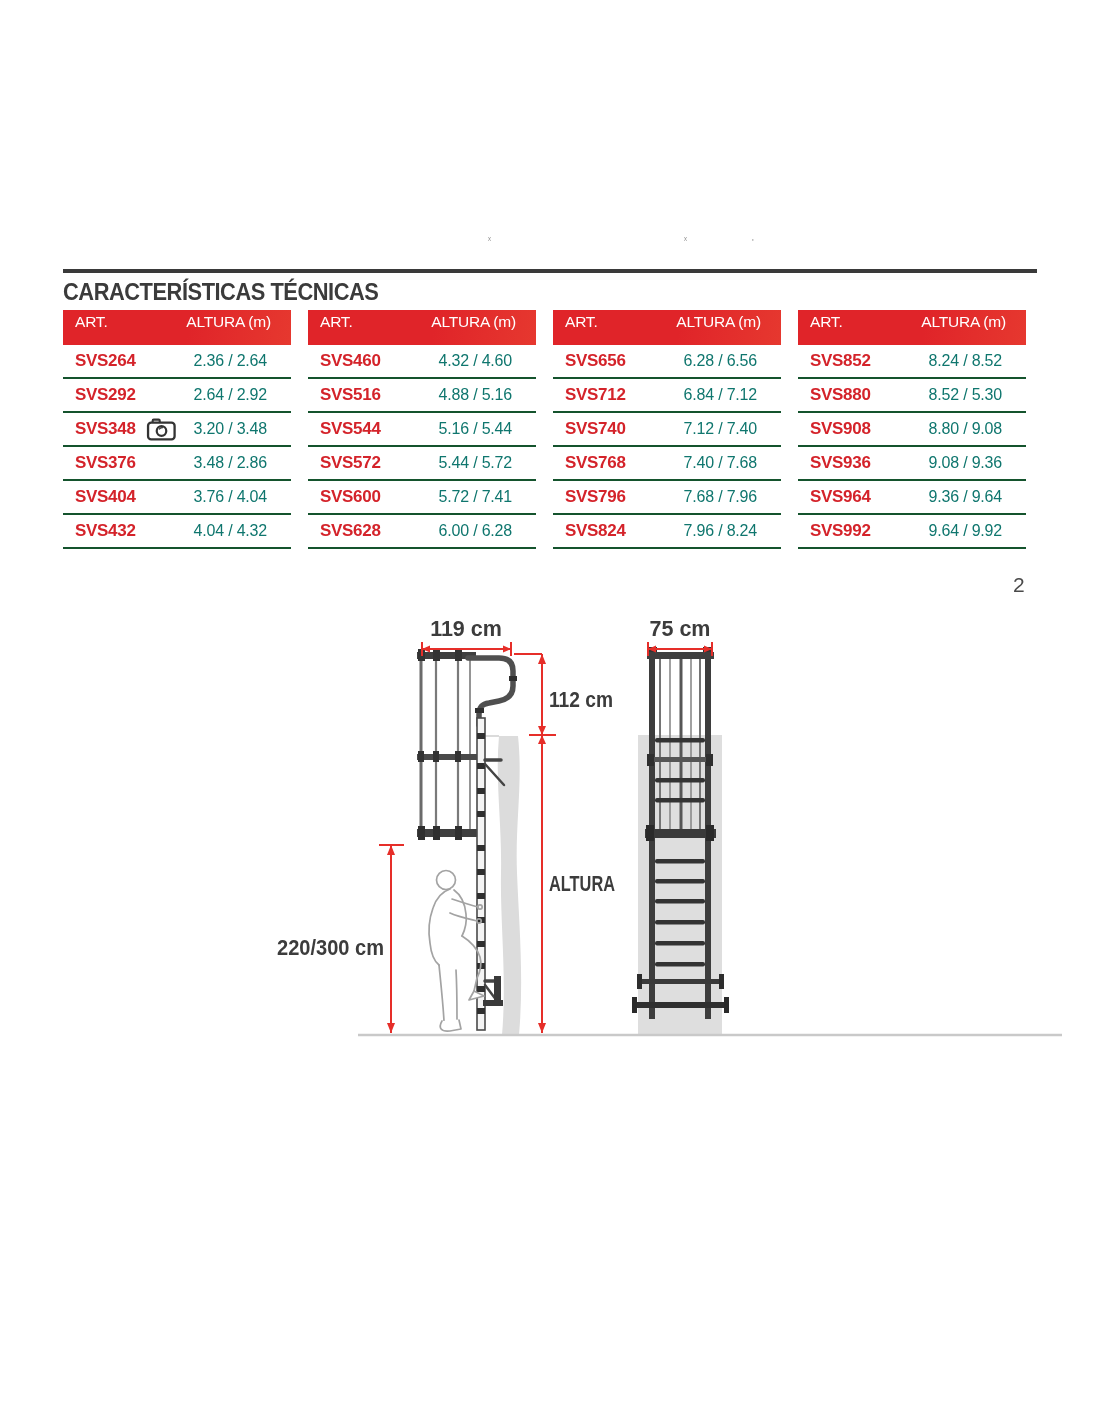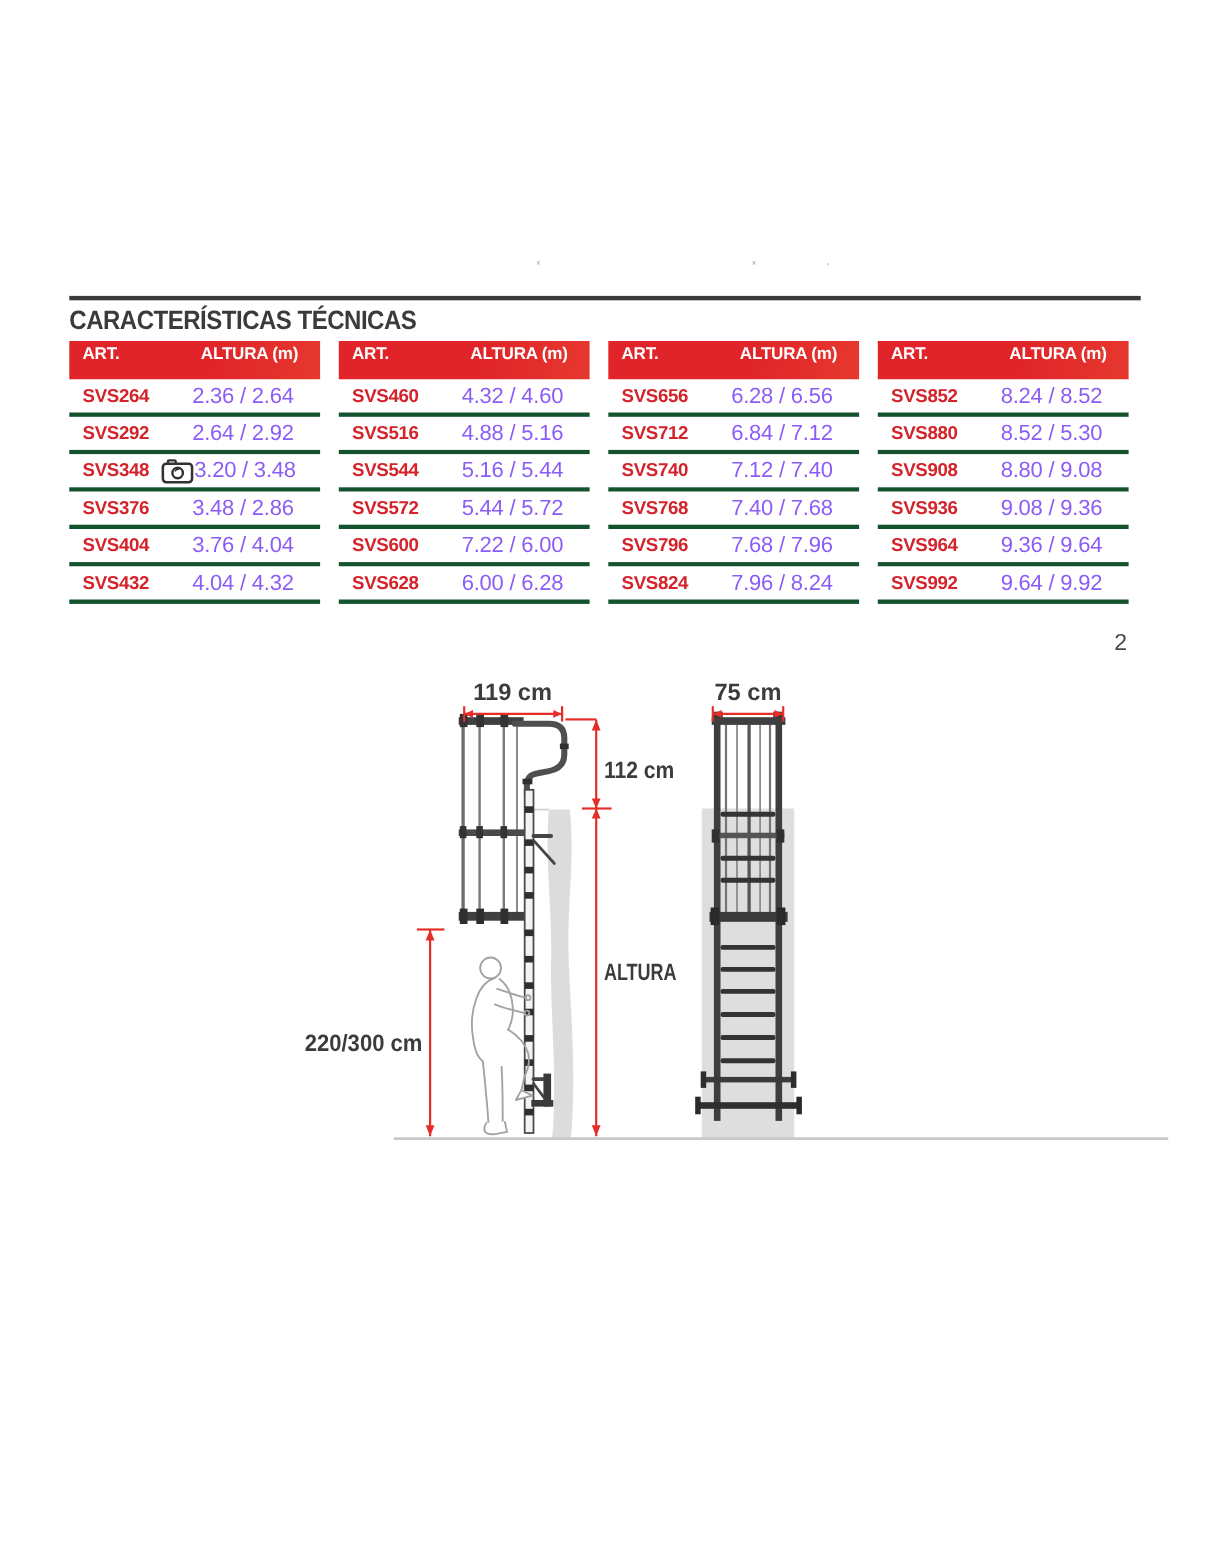--- a/index.html
+++ b/index.html
@@ -13,29 +13,29 @@
     position:absolute;left:63px;top:278px;margin:0;
     font-size:24px;font-weight:bold;color:#3b3b3b;letter-spacing:-.5px;
     transform:scaleX(.91);transform-origin:left top;white-space:nowrap;
   }
   .tables{position:absolute;left:63px;top:310px;display:flex;gap:17px;}
   .spec-table{width:228px;}
   .thead{
     height:35px;box-sizing:border-box;
     background:linear-gradient(100deg,#e02429 55%,#e6382f);
     color:#fff;display:flex;align-items:center;justify-content:space-between;
-    padding:0 20px 12px 12px;font-size:15.5px;font-weight:bold;letter-spacing:-.2px;
+    padding:0 20px 12px 12px;font-size:15.5px;font-weight:normal;letter-spacing:-.2px;
   }
   .trow{
     height:34px;box-sizing:border-box;display:flex;align-items:center;
-    border-bottom:4px solid #14532d;padding:0 24px 0 12px;background:#fff;
+    border-bottom:2px solid #14532d;padding:0 24px 0 12px;background:#fff;
   }
   .art{font-weight:bold;color:#d4232a;font-size:17px;letter-spacing:-.3px;white-space:nowrap;}
   .cam{margin-left:10px;display:inline-flex;align-items:center;}
-  .val{margin-left:auto;color:#8b5cf6;font-size:20px;letter-spacing:-.2px;white-space:nowrap;}
+  .val{margin-left:auto;color:#0f766e;font-size:16px;letter-spacing:-.2px;white-space:nowrap;}
   .page-num{position:absolute;left:1013px;top:573px;font-size:21px;color:#4a4a4a;}
   .diagram-wrap{position:absolute;left:260px;top:609px;width:810px;height:450px;}
   svg text{font-family:"Liberation Sans",sans-serif;}
 </style>
 </head>
 <body>
 
 <div class="page">
 
   <span class="stray" style="left:488px;top:236px;">ˣ</span>
@@ -103,21 +103,21 @@
           <div class="trow">
             <span class="art">SVS544</span>
             <span class="val">5.16 / 5.44</span>
           </div>
           <div class="trow">
             <span class="art">SVS572</span>
             <span class="val">5.44 / 5.72</span>
           </div>
           <div class="trow">
             <span class="art">SVS600</span>
-            <span class="val">7.22 / 6.00</span>
+            <span class="val">5.72 / 7.41</span>
           </div>
           <div class="trow">
             <span class="art">SVS628</span>
             <span class="val">6.00 / 6.28</span>
           </div>
         </div>
     </div>
     <div class="spec-table">
       <div class="thead">
         <span>ART.</span>

